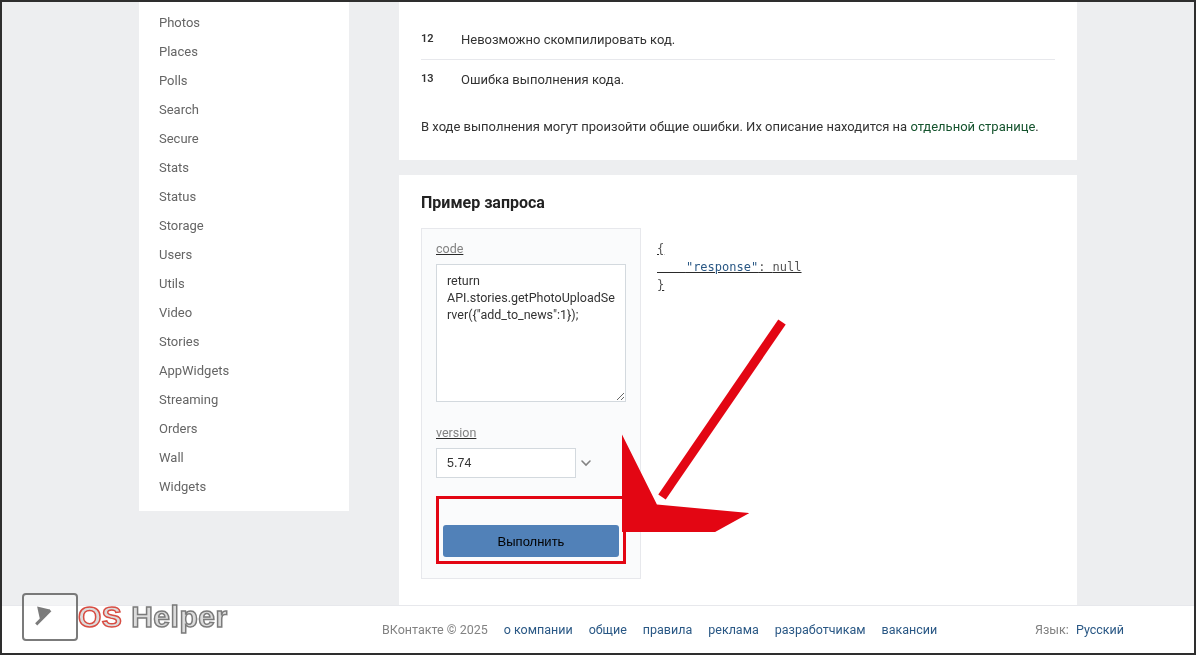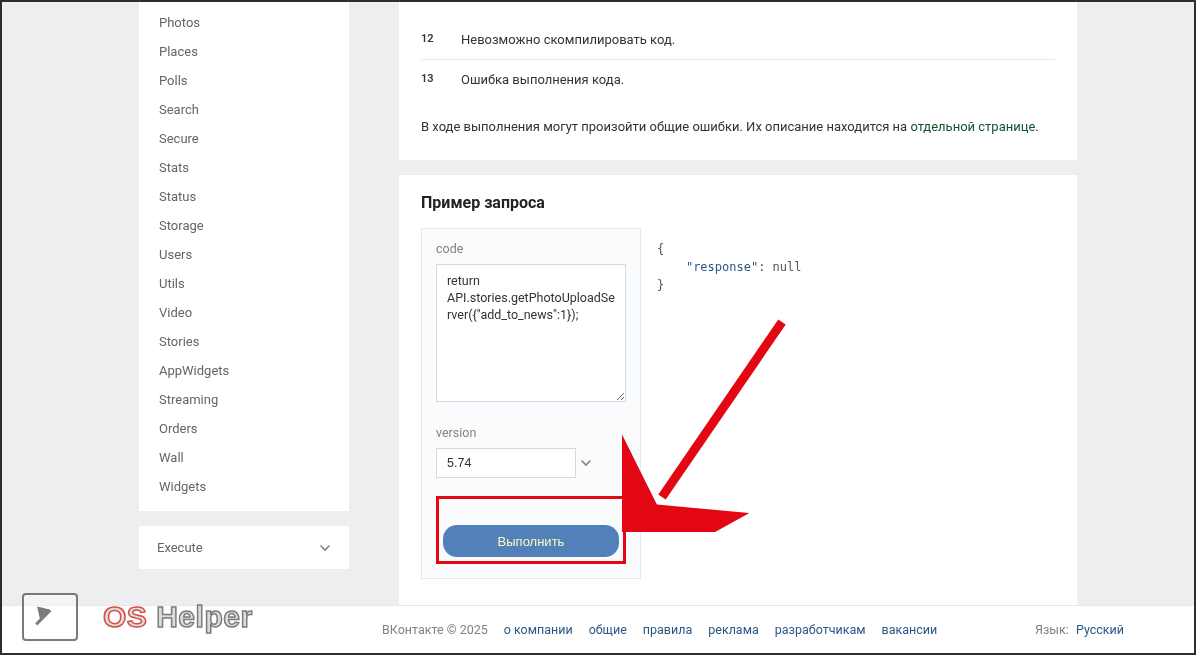--- a/index.html
+++ b/index.html
@@ -63,21 +63,21 @@
   .panel + .panel { margin-top: 15px; }
 
   .err-row { display: flex; padding: 12px 0; }
   .err-sep { border-top: 1px solid #e7e8ec; }
   .err-code { width: 40px; font-weight: 600; color: #333; font-size: 11px; }
   .err-msg { color: #333; font-size: 13px; }
   .errors-note { color: #333; font-size: 13px; margin-top: 20px; }
   .errors-note a { color: #14532d; text-decoration: none; }
 
   .example-title { font-size: 16px; color: #222; margin-bottom: 16px; }
-  .example-body { display: flex; gap: 0; }
+  .example-body { display: flex; gap: 0; text-decoration: underline; }
   .example-left {
     width: 220px;
     background: #fafbfc;
     border: 1px solid #e7e8ec;
     padding: 12px 14px 14px 14px;
   }
   .field-label { color: #828282; font-size: 12.5px; margin-bottom: 8px; }
   .code-ta {
     width: 100%;
     height: 138px;
@@ -105,25 +105,25 @@
   .version-holder { position: relative; width: 164px; }
   .version-holder .sel-chev {
     position: absolute; right: 8px; top: 50%; transform: translateY(-50%);
     pointer-events: none;
   }
   .exec-btn {
     margin-top: 22px;
     width: 100%;
     height: 32px;
     background: #5181b8;
-    color: #fef9c3;
+    color: #000000;
     border: none;
     font-size: 13px;
     cursor: pointer;
-    border-radius: 14px;
+    border-radius: 3px;
   }
   .exec-highlight {
     border: 3px solid #e30613;
     padding: 4px;
     margin-top: 18px;
   }
   .example-right {
     flex: 1;
     padding: 12px 16px;
     font-family: Menlo, Consolas, monospace;
@@ -149,21 +149,21 @@
   }
   .footer a { color: #2a5885; text-decoration: none; }
   .footer .lang { margin-left: auto; margin-right: 70px; }
   .footer .lang a { margin-left: 4px; }
 
   .watermark {
     position: absolute;
     left: 20px; bottom: 12px;
     display: flex;
     align-items: center;
-    gap: 25px;
+    gap: 0;
     opacity: 0.9;
     pointer-events: none;
   }
   .wm-icon {
     width: 56px; height: 48px;
     border: 2.5px solid #6d6d6d;
     border-radius: 4px;
     position: relative;
     background: rgba(255,255,255,0.4);
   }
@@ -227,26 +227,20 @@
       <div class="sidebar-item">Utils</div>
       <div class="sidebar-item">Video</div>
       <div class="sidebar-item">Stories</div>
       <div class="sidebar-item">AppWidgets</div>
       <div class="sidebar-item">Streaming</div>
       <div class="sidebar-item">Orders</div>
       <div class="sidebar-item">Wall</div>
       <div class="sidebar-item">Widgets</div>
     </div>
 
-    <div class="collapse-row">
-      <span>Execute</span>
-      <svg class="chev" viewBox="0 0 12 12">
-        <path d="M2 4 L6 8 L10 4" stroke="#828282" stroke-width="1.6" fill="none" stroke-linecap="round"></path>
-      </svg>
-    </div>
   </aside>
 
   <div class="center-gap"></div>
 
   <main class="main">
     <section class="panel">
       <div class="err-row">
         <div class="err-code">12</div>
         <div class="err-msg">Невозможно скомпилировать код.</div>
       </div>

